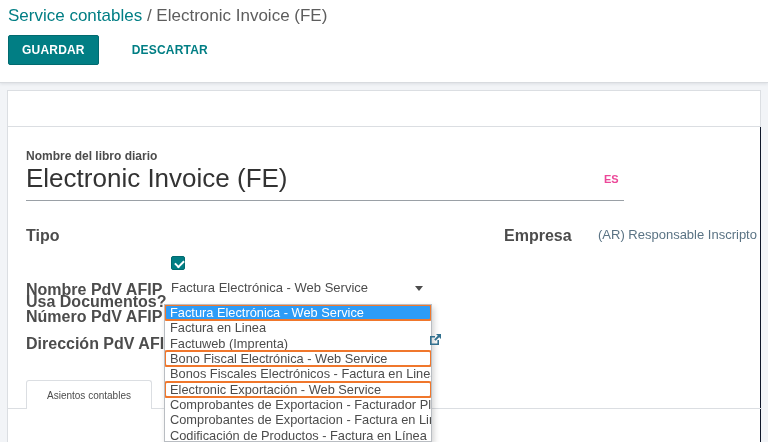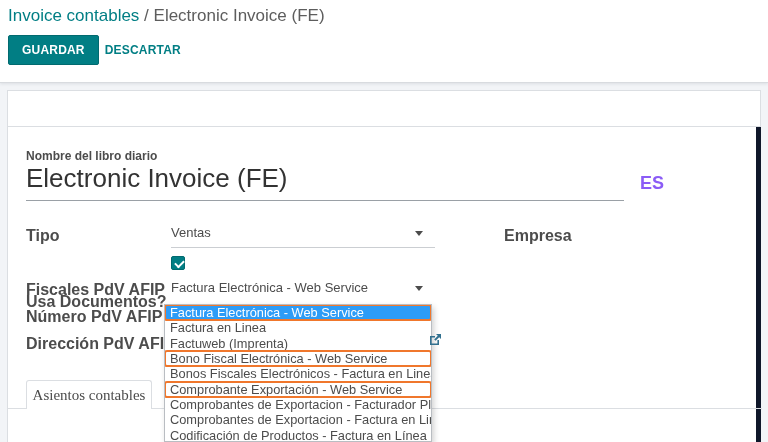--- a/index.html
+++ b/index.html
@@ -4,38 +4,38 @@
 <style>
   * { margin:0; padding:0; box-sizing:border-box; }
   html,body { width:768px; height:442px; overflow:hidden; }
   body { font-family:"Liberation Sans", sans-serif; background:#f2f4f7; position:relative; }
 
   
   .topbar { position:absolute; left:0; top:0; width:768px; height:83px; background:#ffffff;
             border-bottom:1px solid #d8dbdf; box-shadow:0 1px 3px rgba(60,70,90,.12); z-index:5; }
   .breadcrumb { position:absolute; left:8px; top:6px; font-size:17px; color:#5d5d5d; white-space:nowrap; }
   .breadcrumb .bc-link { color:#017e84; cursor:pointer; }
-  .btn-row { position:absolute; left:8px; top:35px; height:30px; display:flex; align-items:center; }
+  .btn-row { position:absolute; left:8px; top:35px; height:30px; display:flex; align-items:center;gap:27px; }
   .btn-save { background:#017e84; border:1px solid #016a6f; color:#fff; font-weight:bold;
               font-size:12px; padding:7px 13px; border-radius:2px; cursor:pointer; letter-spacing:.2px;
               font-family:"Liberation Sans", sans-serif; }
   .btn-discard { background:none; border:none; color:#017e84; font-weight:bold; font-size:12px;
                  margin-left:0; padding:7px 6px; cursor:pointer; letter-spacing:.2px;
                  font-family:"Liberation Sans", sans-serif; }
 
   
   .statusbar { position:absolute; left:7px; top:90px; width:754px; height:37px;
                background:#fff; border:1px solid #dbdee2; z-index:1; }
   .sheet { position:absolute; left:7px; top:127px; width:754px; height:315px;
-           background:#fff; border-left:1px solid #dbdee2; border-right:5px solid #0f172a; z-index:1; }
+           background:#fff; border-left:1px solid #dbdee2; border-right:1px solid #0f172a; z-index:1; }
 
   .name-label { position:absolute; left:18px; top:22px; font-size:12px; font-weight:bold; color:#4c4c4c; }
   .name-title { position:absolute; left:18px; top:36px; width:598px; height:38px;
                 font-size:26px; color:#333; border-bottom:1px solid #9aa0a6; white-space:nowrap; }
-  .lang-badge { position:absolute; left:632px; top:46px; font-size:18px; font-weight:bold; color:#8b5cf6; cursor:pointer; }
+  .lang-badge { position:absolute; left:596px; top:46px; font-size:11px; font-weight:bold; color:#ec4899; cursor:pointer; }
 
   .flabel { position:absolute; font-size:16px; font-weight:bold; color:#4c4c4c; white-space:nowrap; }
   .fvalue { position:absolute; font-size:13px; color:#4c4c4c; white-space:nowrap; }
 
   .select-field { position:absolute; left:163px; width:264px; height:25px;
                   border-bottom:1px solid #cbced2; cursor:pointer; }
   .select-field .val { font-size:13px; color:#4c4c4c; line-height:18px; }
   .caret { position:absolute; right:12px; top:8px; width:0; height:0;
            border-left:4px solid transparent; border-right:4px solid transparent;
            border-top:5px solid #4c4c4c; }
@@ -45,87 +45,84 @@
   .checkbox::after { content:""; position:absolute; left:3px; top:3px; width:7px; height:4px;
                      border-left:2px solid #fff; border-bottom:2px solid #fff; transform:rotate(-45deg); }
 
   .m2o-value { color:#5a7384; cursor:pointer; }
 
   
   .tabline { position:absolute; left:0; top:281px; width:754px; height:1px; background:#dbdee2; }
   .tab { position:absolute; left:18px; top:253px; width:126px; height:29px; background:#fff;
          border:1px solid #dbdee2; border-bottom:none; border-radius:3px 3px 0 0;
          display:flex; align-items:center; justify-content:center;
-         font-size:15px; color:#4c4c4c; cursor:pointer;font-family:Liberation Serif, serif; }
+         font-size:10px; color:#4c4c4c; cursor:pointer; }
 
   
   .dropdown { position:absolute; left:164px; top:304px; width:268px; height:138px;
               background:#fff; border:1px solid #b9bdc2; box-shadow:2px 3px 6px rgba(0,0,0,.18);
               z-index:10; overflow:hidden; }
   .dd-item { position:relative; height:15.33px; font-size:12.8px; line-height:15px;
              color:#4c4c4c; padding-left:5px; white-space:nowrap; cursor:pointer; }
   .dd-item.selected { background:#2d9cf7; color:#fff; }
   .dd-item.outlined::after { content:""; position:absolute; inset:-1px; border:2px solid #f0772c;
                              border-radius:3px; pointer-events:none; }
 
   .ext-link { position:absolute; left:429px; top:332px; z-index:11; cursor:pointer; }
 </style>
 </head>
 <body>
 
 <div class="topbar">
   <div class="breadcrumb">
-    <span class="bc-link">Invoice contables</span><span> / </span><span>Electronic Invoice (FE)</span>
+    <span class="bc-link">Service contables</span><span> / </span><span>Electronic Invoice (FE)</span>
   </div>
   <div class="btn-row">
     <button class="btn-save">GUARDAR</button>
     <button class="btn-discard">DESCARTAR</button>
   </div>
 </div>
 
 <div class="statusbar"></div>
 
 <div class="sheet">
 
   <div class="name-label">Nombre del libro diario</div>
   <div class="name-title">Electronic Invoice (FE)</div>
   <div class="lang-badge">ES</div>
 
   <div class="flabel" style="left:18px; top:100px;">Tipo</div>
-  <div class="select-field" style="top:96px;">
-    <span class="val">Ventas</span>
-    <span class="caret"></span>
-  </div>
 
   <div class="flabel" style="left:18px; top:128px;margin-top:38px;">Usa Documentos?</div>
   <div class="checkbox"></div>
 
-  <div class="flabel" style="left:18px; top:154px;">Fiscales PdV AFIP</div>
+  <div class="flabel" style="left:18px; top:154px;">Nombre PdV AFIP</div>
   <div class="select-field" style="top:151px; border-bottom:none;">
     <span class="val">Factura Electrónica - Web Service</span>
     <span class="caret"></span>
   </div>
 
   <div class="flabel" style="left:18px; top:208px;">Dirección PdV AFIP</div>
 
   <div class="flabel" style="left:18px; top:181px;">Número PdV AFIP</div>
 
   <div class="flabel" style="left:453px; top:100px;padding-left:43px;">Empresa</div>
+  <div class="fvalue m2o-value" style="left:590px; top:100px;">(AR) Responsable Inscripto</div>
 
   <div class="tabline"></div>
   <div class="tab">Asientos contables</div>
 </div>
 
 <div class="dropdown">
   <div class="dd-item selected outlined">Factura Electrónica - Web Service</div>
   <div class="dd-item">Factura en Linea</div>
   <div class="dd-item">Factuweb (Imprenta)</div>
   <div class="dd-item outlined">Bono Fiscal Electrónica - Web Service</div>
   <div class="dd-item">Bonos Fiscales Electrónicos - Factura en Linea</div>
-  <div class="dd-item outlined">Comprobante Exportación - Web Service</div>
+  <div class="dd-item outlined">Electronic Exportación - Web Service</div>
   <div class="dd-item">Comprobantes de Exportacion - Facturador Plus</div>
   <div class="dd-item">Comprobantes de Exportacion - Factura en Linea</div>
   <div class="dd-item">Codificación de Productos - Factura en Línea</div>
 </div>
 
 <span class="ext-link">
   <svg width="13" height="13" viewBox="0 0 13 13">
     <path d="M1 4 h5 v1.6 H2.6 v5.8 h5.8 V8 H10 v5 H1 Z" transform="translate(0,-1)" fill="#31708f"></path>
     <path d="M7 1 h5 v5 L10.2 4.2 6.6 7.8 5.2 6.4 8.8 2.8 Z" fill="#31708f"></path>
   </svg>

